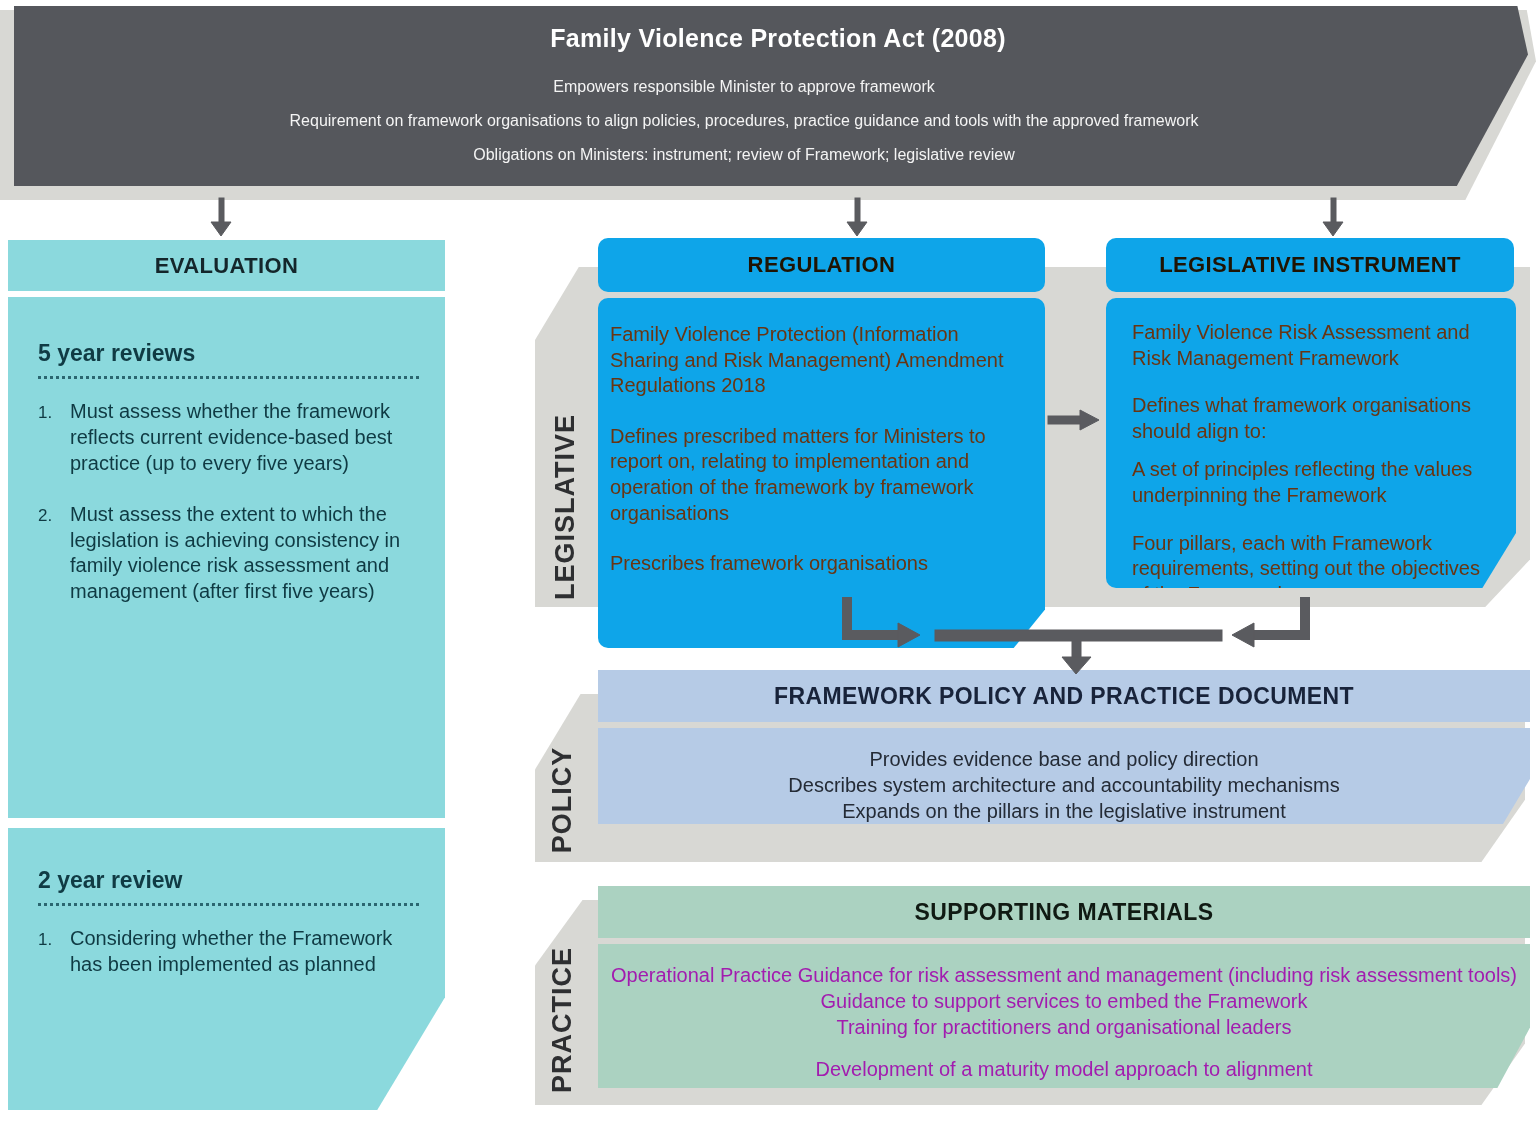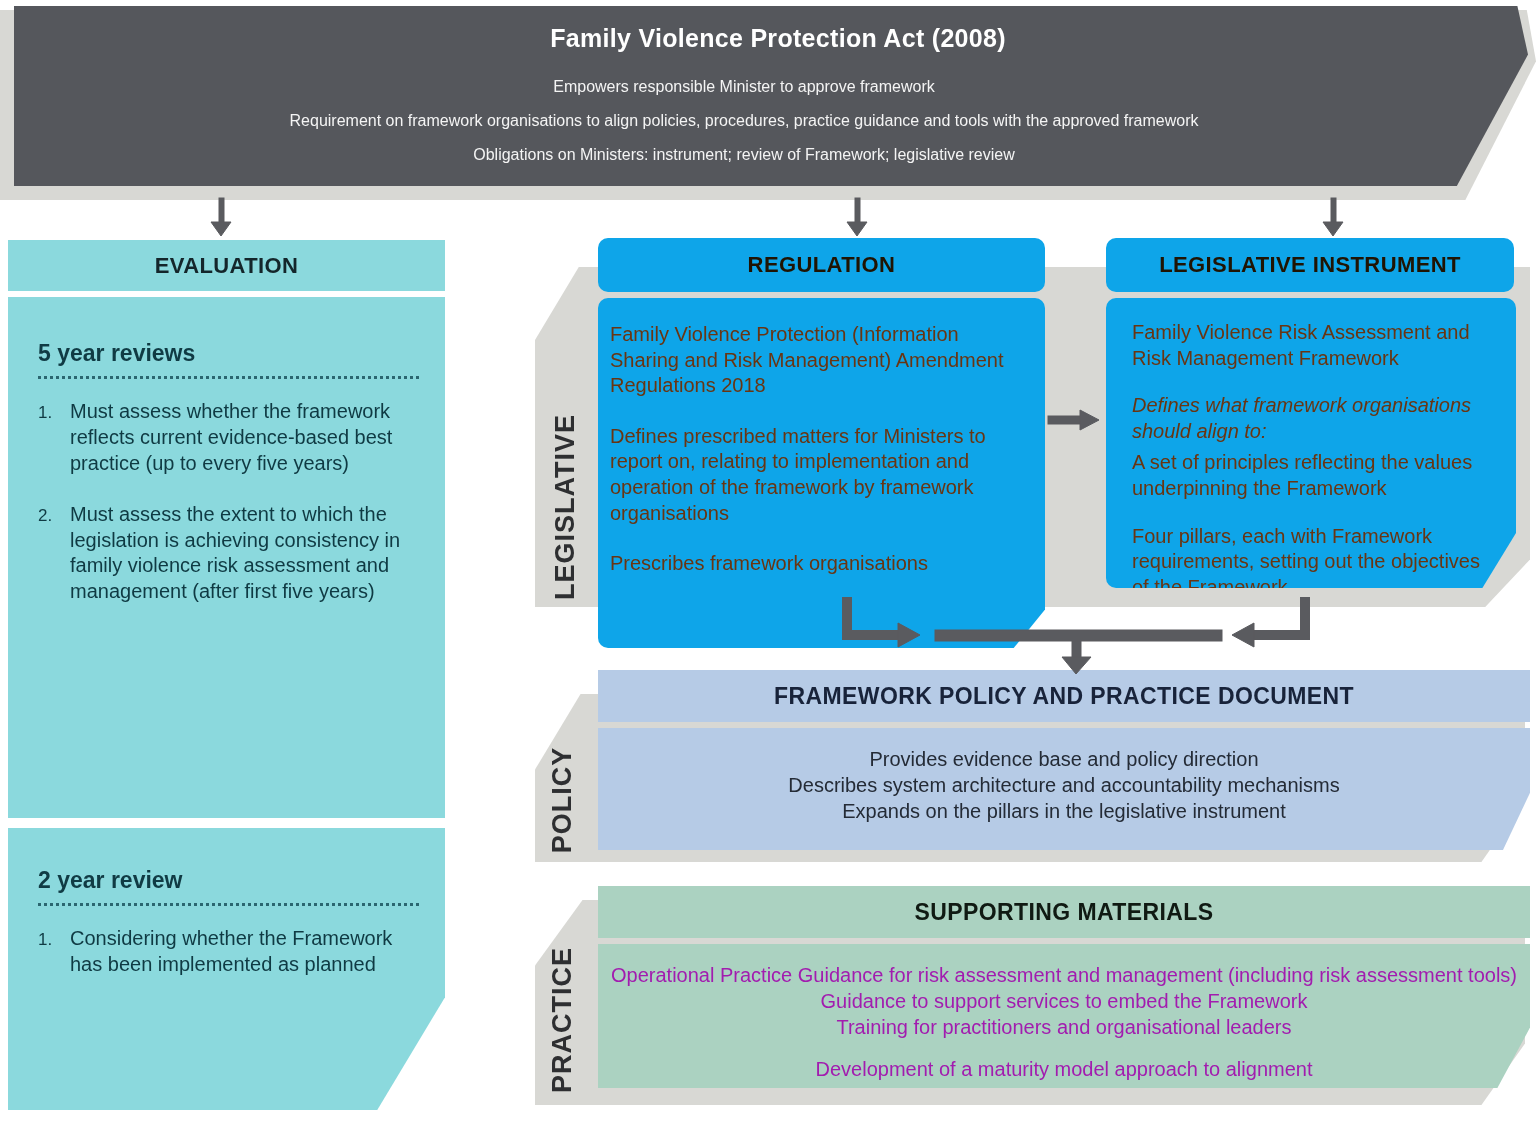--- a/index.html
+++ b/index.html
@@ -97,29 +97,29 @@
     <p class="para">Defines prescribed matters for Ministers to report on, relating to implementation and operation of the framework by framework organisations</p>
     <p class="para">Prescribes framework organisations</p>
   </div>
 
   <div class="abs hdr orange" style="left:1106px;top:238px;width:408px;height:54px;">
     <span>LEGISLATIVE INSTRUMENT</span>
   </div>
   <div class="abs body-box orange" style="left:1106px;top:298px;width:410px;height:290px;padding:22px 14px 0 26px;
        clip-path:polygon(0 0, 100% 0, 100% 81%, 91.8% 100%, 0 100%);">
     <p class="para" style="margin-bottom:22px;">Family Violence Risk Assessment and Risk Management Framework</p>
-    <p class="para" style="margin-bottom:6px;font-style:italic;">Defines what framework organisations should align to:</p>
+    <p class="para" style="margin-bottom:13px;">Defines what framework organisations should align to:</p>
     <p class="para" style="margin-bottom:22px;">A set of principles reflecting the values underpinning the Framework</p>
     <p class="para" style="margin-bottom:0;">Four pillars, each with Framework requirements, setting out the objectives of the Framework</p>
   </div>
 
   <div class="abs hdr blue" style="left:598px;top:670px;width:932px;height:52px;">
     <span>FRAMEWORK POLICY AND PRACTICE DOCUMENT</span>
   </div>
-  <div class="abs body-box blue" style="left:598px;top:728px;width:932px;height:122px;text-align:center;padding-top:18px;line-height:26px;
+  <div class="abs body-box blue" style="left:598px;top:728px;width:932px;height:96px;text-align:center;padding-top:18px;line-height:26px;
        clip-path:polygon(0 0, 100% 0, 100% 53%, 97.1% 100%, 0 100%);">
     <div>Provides evidence base and policy direction</div>
     <div>Describes system architecture and accountability mechanisms</div>
     <div>Expands on the pillars in the legislative instrument</div>
   </div>
 
   <div class="abs hdr green" style="left:598px;top:886px;width:932px;height:52px;">
     <span>SUPPORTING MATERIALS</span>
   </div>
   <div class="abs body-box green" style="left:598px;top:944px;width:932px;height:144px;text-align:center;padding-top:18px;line-height:26px;

